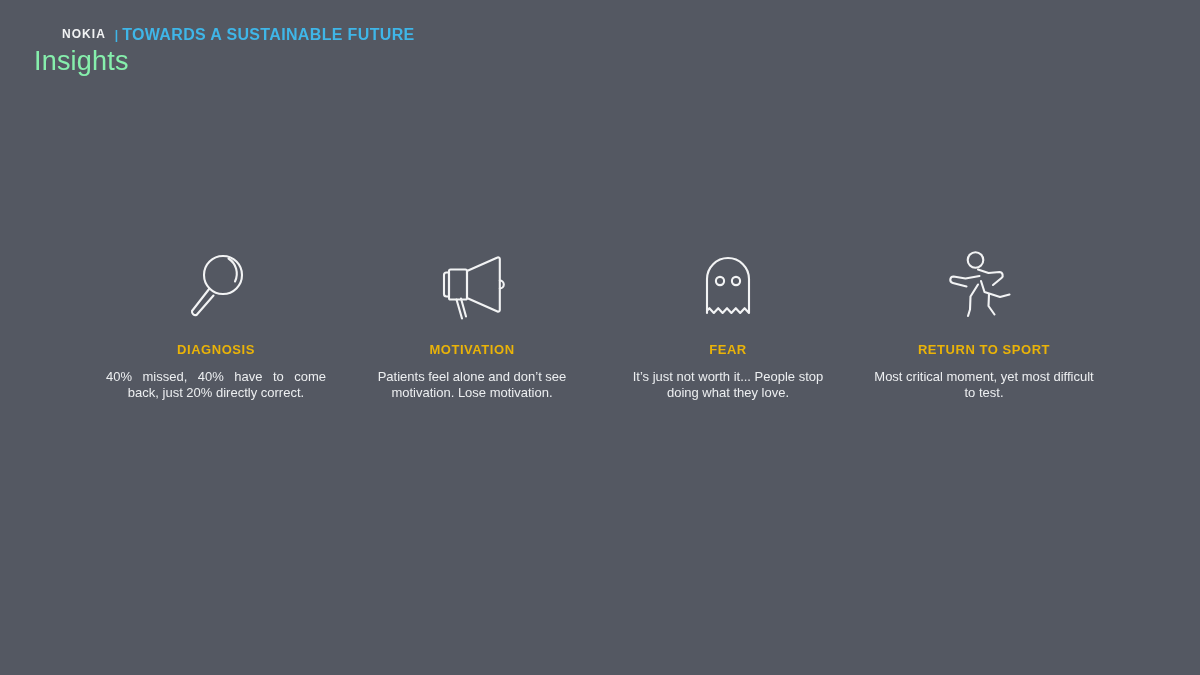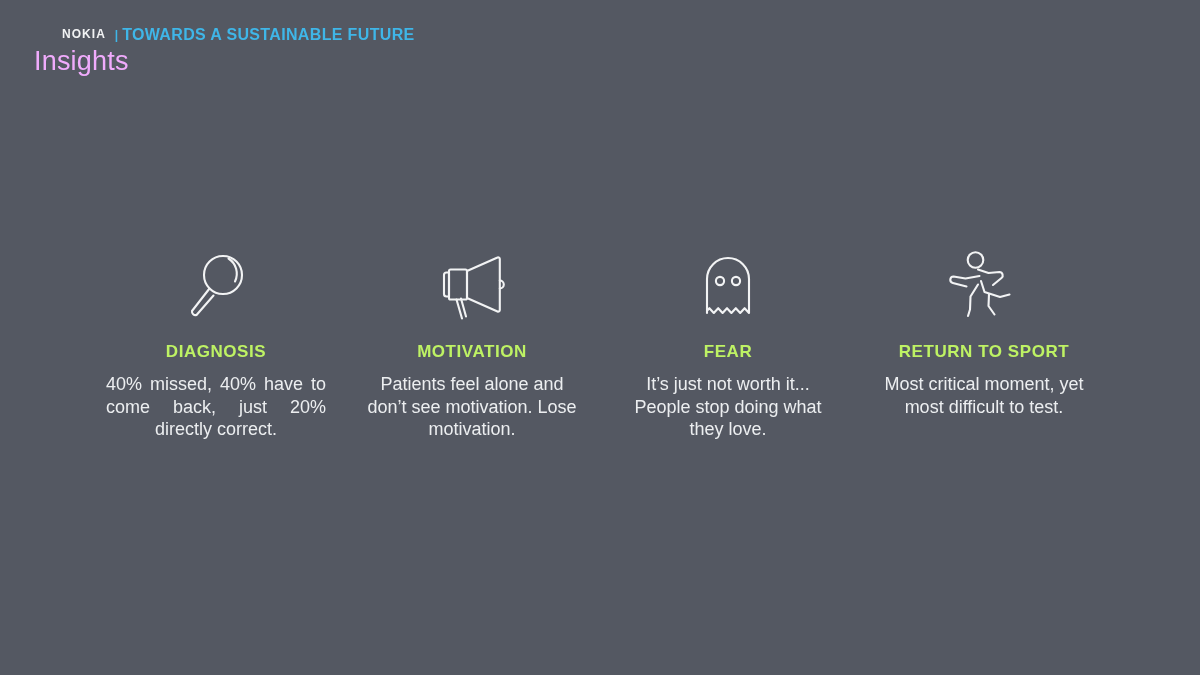--- a/index.html
+++ b/index.html
@@ -50,21 +50,21 @@
     font-size: 16px;
     font-weight: bold;
     letter-spacing: 0.35px;
     line-height: 1;
     white-space: nowrap;
   }
   .page-title {
     margin-top: 5px;
     font-size: 27px;
     font-weight: 300;
-    color: #f0abfc;
+    color: #86efac;
     letter-spacing: 0.2px;
     line-height: 1.1;
   }
 
   
   .cards {
     position: absolute;
     top: 246px;
     left: 88px;
     width: 1024px;
@@ -81,29 +81,29 @@
     display: flex;
     align-items: center;
     justify-content: center;
   }
   .card-icon svg {
     display: block;
     overflow: visible;
   }
   .card-title {
     margin-top: 19px;
-    font-size: 17px;
+    font-size: 13px;
     font-weight: bold;
     letter-spacing: 0.55px;
-    color: #bef264;
+    color: #eab308;
     line-height: 1;
   }
   .card-body {
     margin-top: 13px;
-    font-size: 18px;
+    font-size: 13px;
     font-weight: 300;
     color: #eceef0;
     line-height: 1.26;
     padding: 0 10px;
   }
   .card-body.justify {
     text-align: justify;
     text-align-last: center;
   }
 </style>

